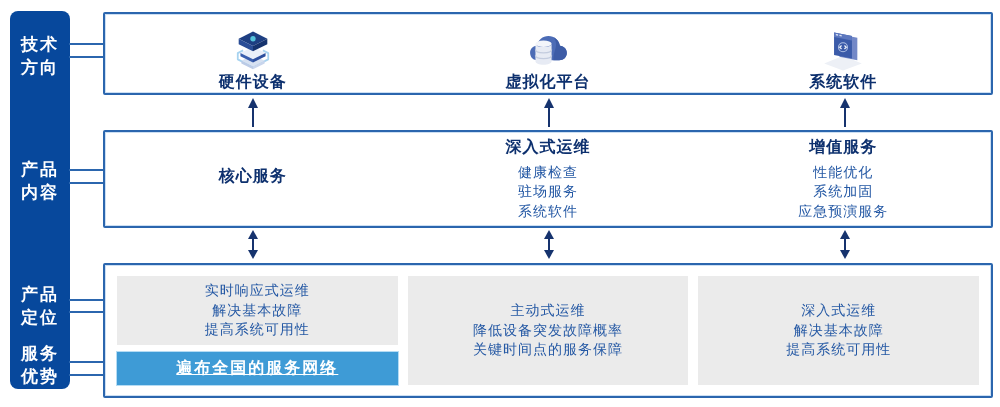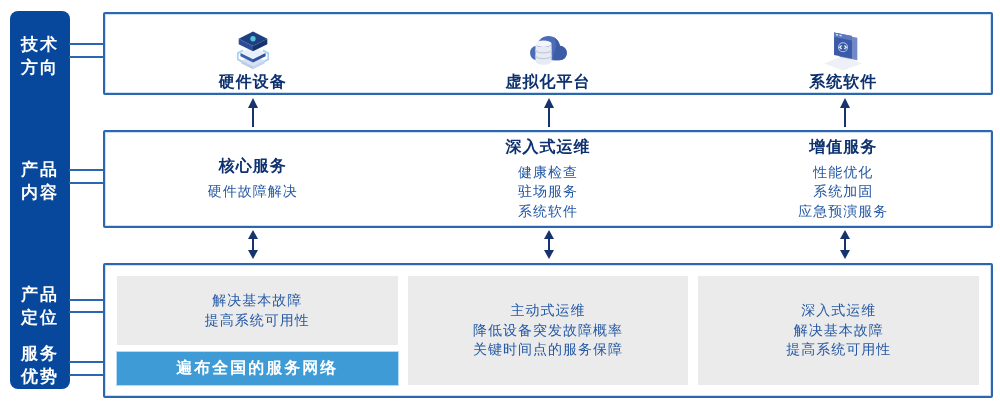--- a/index.html
+++ b/index.html
@@ -47,20 +47,21 @@
   .gray-panel{
     flex:1;background:var(--gray-panel,#EBEBEB);
     display:flex;flex-direction:column;align-items:center;justify-content:center;
     font-size:14px;line-height:19.5px;color:var(--body-blue,#2458A4);letter-spacing:1px;
   }
   .adv-bar{
     height:33px;margin-top:7px;background:var(--bar-blue,#3E9BD6);
     display:flex;align-items:center;justify-content:center;
     color:#fff;font-weight:bold;font-size:16px;letter-spacing:2px;
     box-shadow:0 0 0 1px rgba(173,216,243,.9);
+    text-decoration:underline;
   }
   
   .arrow{position:absolute;width:14px;}
   .arrow svg{display:block;}
 </style>
 </head>
 <body>
 
 <div class="canvas">
 
@@ -151,21 +152,20 @@
   <div class="arrow" style="left:838px;top:98px">
     <svg width="14" height="30">
         <polygon points="7,0 12,10 2,10" fill="#16336E"></polygon>
         <line x1="7" y1="8" x2="7" y2="29" stroke="#16336E" stroke-width="2"></line>
       </svg>
   </div>
 
   <div class="frame frame-content">
     <div class="ccol">
       <div class="ctitle">核心服务</div>
-      <div class="citem">硬件故障解决</div>
     </div>
     <div class="ccol">
       <div class="ctitle">深入式运维</div>
       <div class="citem">健康检查</div>
       <div class="citem">驻场服务</div>
       <div class="citem">系统软件</div>
     </div>
     <div class="ccol">
       <div class="ctitle">增值服务</div>
       <div class="citem">性能优化</div>
@@ -192,20 +192,21 @@
     <svg width="14" height="29">
         <polygon points="7,0 12,9 2,9" fill="#16336E"></polygon>
         <line x1="7" y1="7" x2="7" y2="22" stroke="#16336E" stroke-width="2"></line>
         <polygon points="7,29 12,20 2,20" fill="#16336E"></polygon>
       </svg>
   </div>
 
   <div class="frame frame-position">
     <div class="pcol">
       <div class="gray-panel">
+        <div>实时响应式运维</div>
         <div>解决基本故障</div>
         <div>提高系统可用性</div>
       </div>
       <div class="adv-bar">遍布全国的服务网络</div>
     </div>
     <div class="pcol">
       <div class="gray-panel">
         <div>主动式运维</div>
         <div>降低设备突发故障概率</div>
         <div>关键时间点的服务保障</div>

